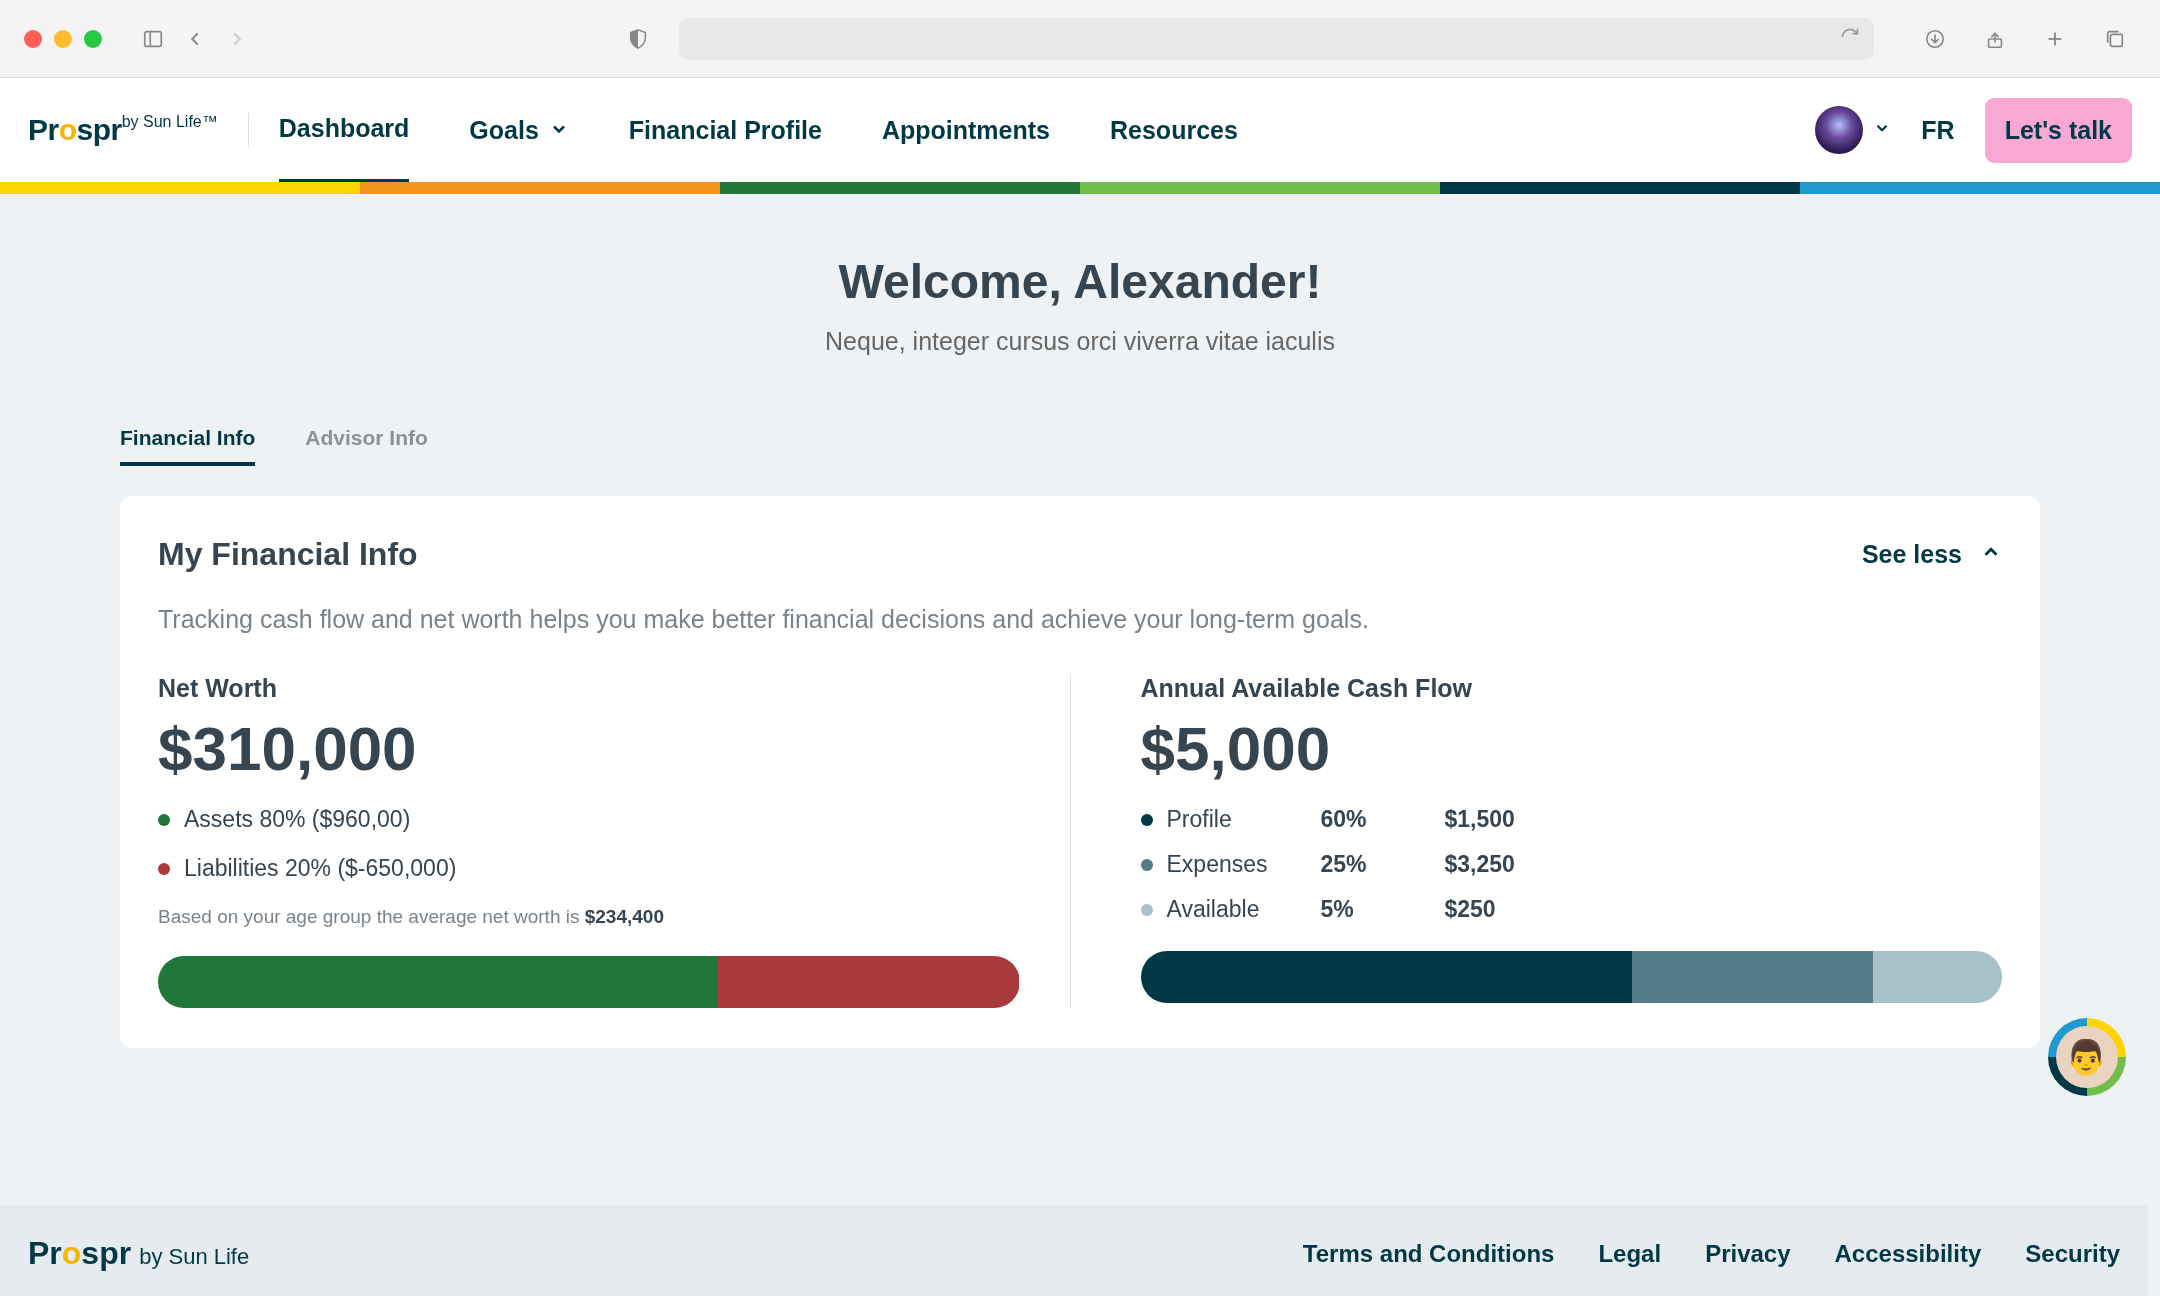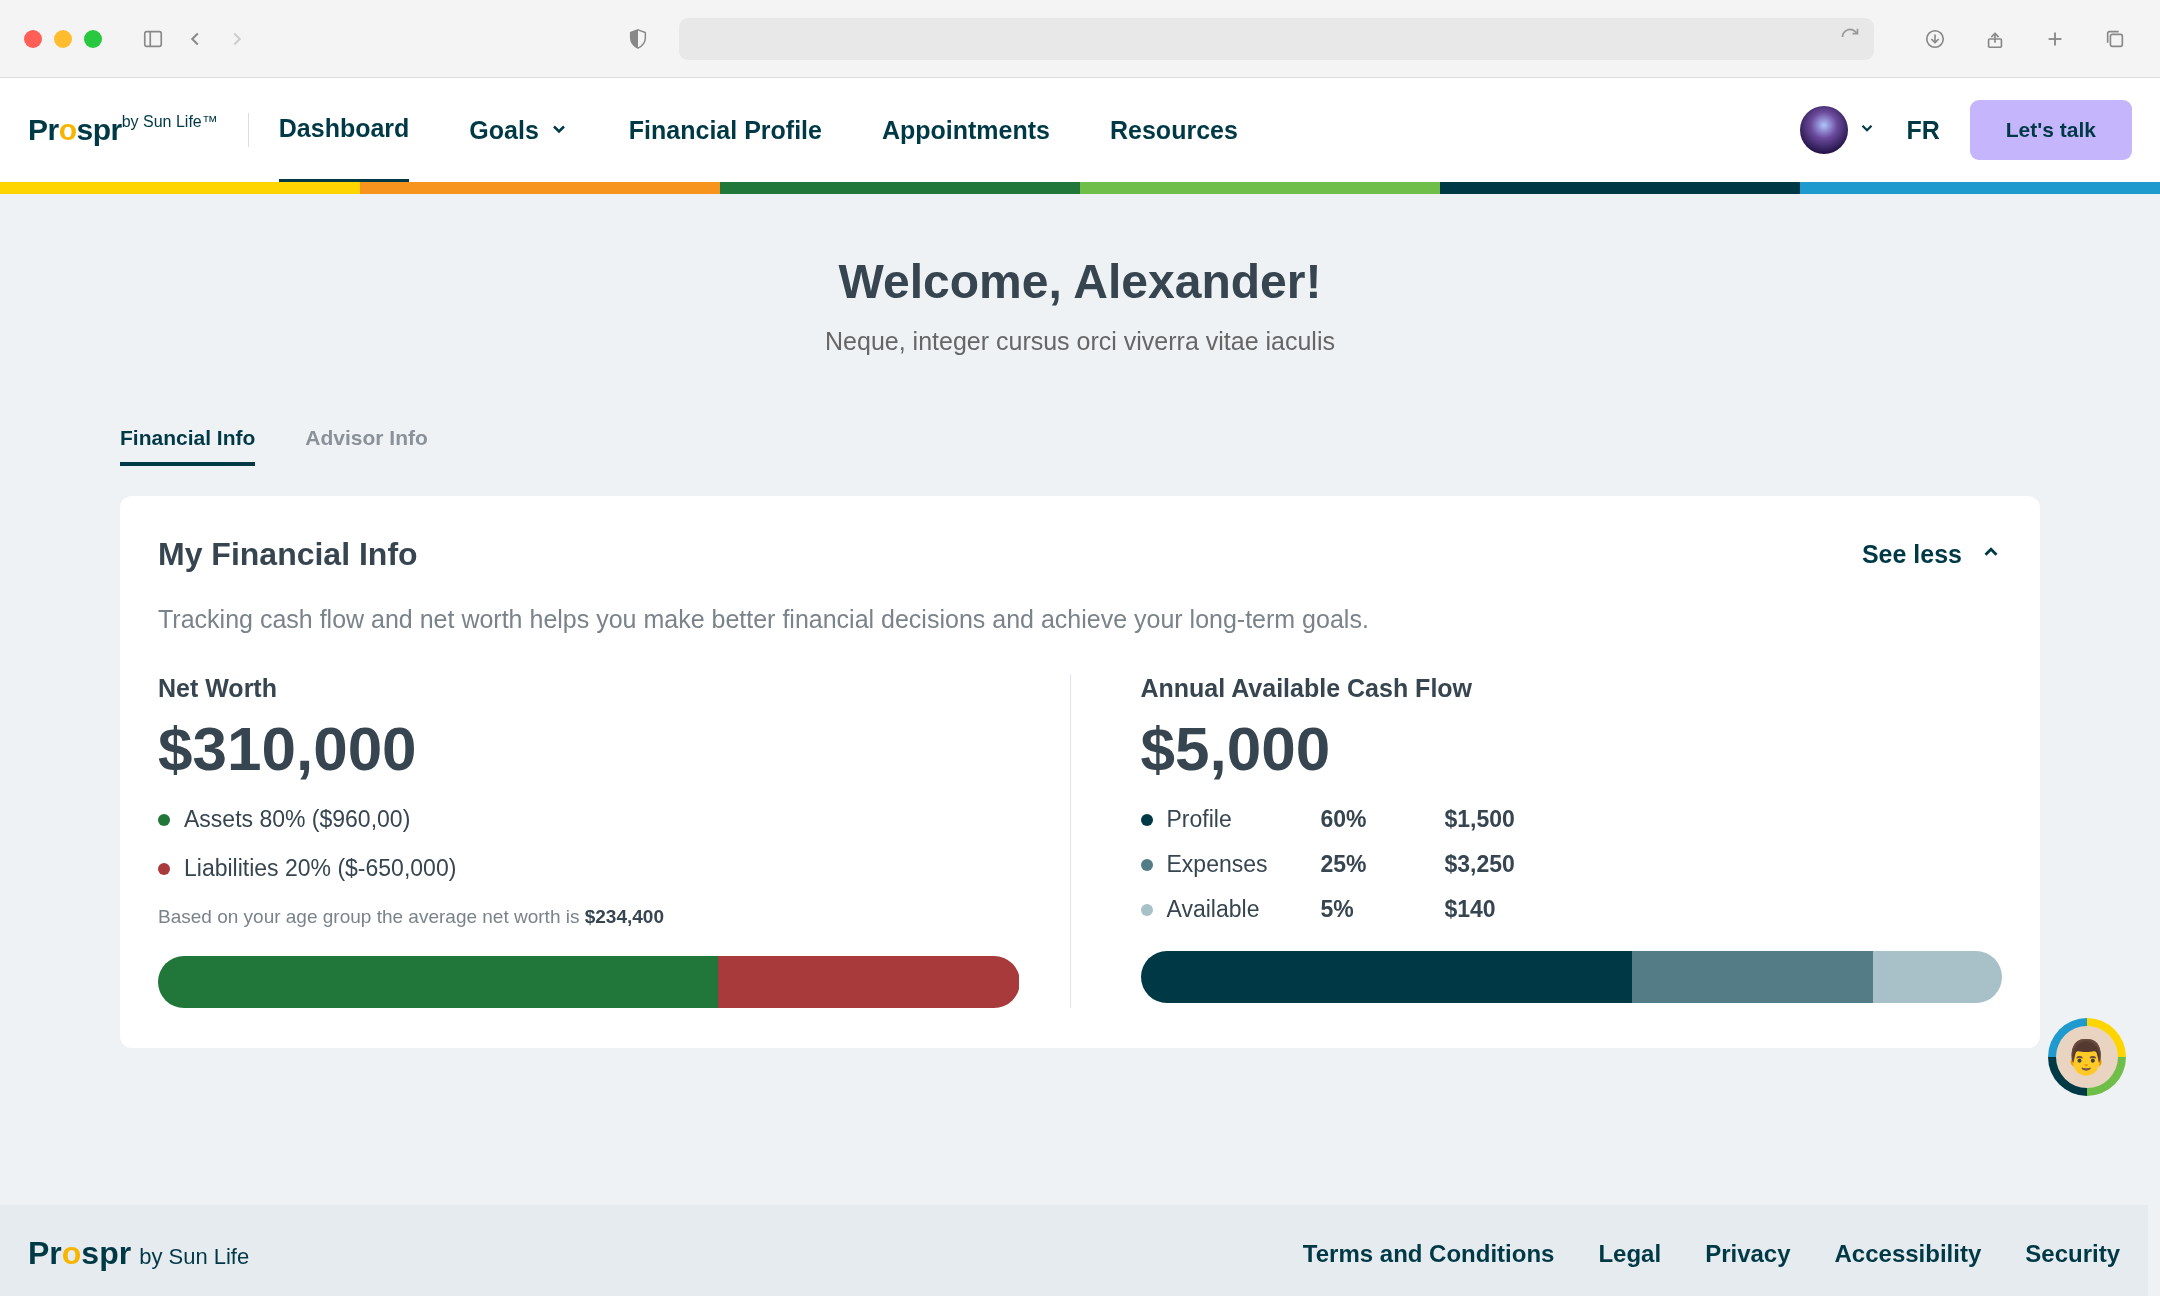--- a/index.html
+++ b/index.html
@@ -43,21 +43,21 @@
 .logo-main { font-size: 30px; font-weight: 800; color:#003946; letter-spacing: -0.5px; }
 .logo-main .o { color:#f7b500; }
 .logo-sub { font-size: 16px; color:#003946; }
 .nav { display:flex; gap: 60px; }
 .nav-item { font-size: 25px; font-weight: 700; color:#003946; display:flex; align-items:center; gap:10px; cursor:pointer; padding: 36px 0; }
 .nav-item.active { border-bottom: 4px solid #003946; }
 .header-right { margin-left:auto; display:flex; align-items:center; gap:30px;}
 .avatar-area { display:flex; align-items:center; gap:10px; }
 .avatar { width:48px; height:48px; border-radius:50%; background: radial-gradient(circle at 50% 40%, #b0c4ff 0%, #6b4a9c 35%, #1a0d3d 80%); }
 .lang { font-size:25px; font-weight:700; color:#003946; }
-.cta-btn { background:#c4b5fd; color:#003946; font-size:21px; font-weight:700; padding: 18px 36px; border:none; border-radius:9px; cursor:pointer;}
+.cta-btn { background:#f9a8d4; color:#003946; font-size:25px; font-weight:700; padding: 18px 20px; border:none; border-radius:9px; cursor:pointer;}
 
 
 .rainbow { height: 12px; display:flex; }
 .rainbow div { flex:1; }
 .r1{background:#ffd500;} .r2{background:#f7941d;} .r3{background:#21773a;} .r4{background:#6fbe4a;} .r5{background:#003946;} .r6{background:#1f9acf;}
 
 
 .main { padding: 60px 120px 0; }
 .welcome { text-align:center; }
 .welcome h1 { font-size: 48px; font-weight:800; color:#36454f; }
@@ -283,21 +283,21 @@
           <div class="cash-row">
             <span class="dot dot-mid"></span>
             <span class="name">Expenses</span>
             <span class="pct">25%</span>
             <span class="amt">$3,250</span>
           </div>
           <div class="cash-row">
             <span class="dot dot-light"></span>
             <span class="name">Available</span>
             <span class="pct">5%</span>
-            <span class="amt">$140</span>
+            <span class="amt">$250</span>
           </div>
         </div>
         <div class="bar">
           <div class="seg-dark"></div>
           <div class="seg-mid"></div>
           <div class="seg-light"></div>
         </div>
       </div>
     </div>
   </div>

